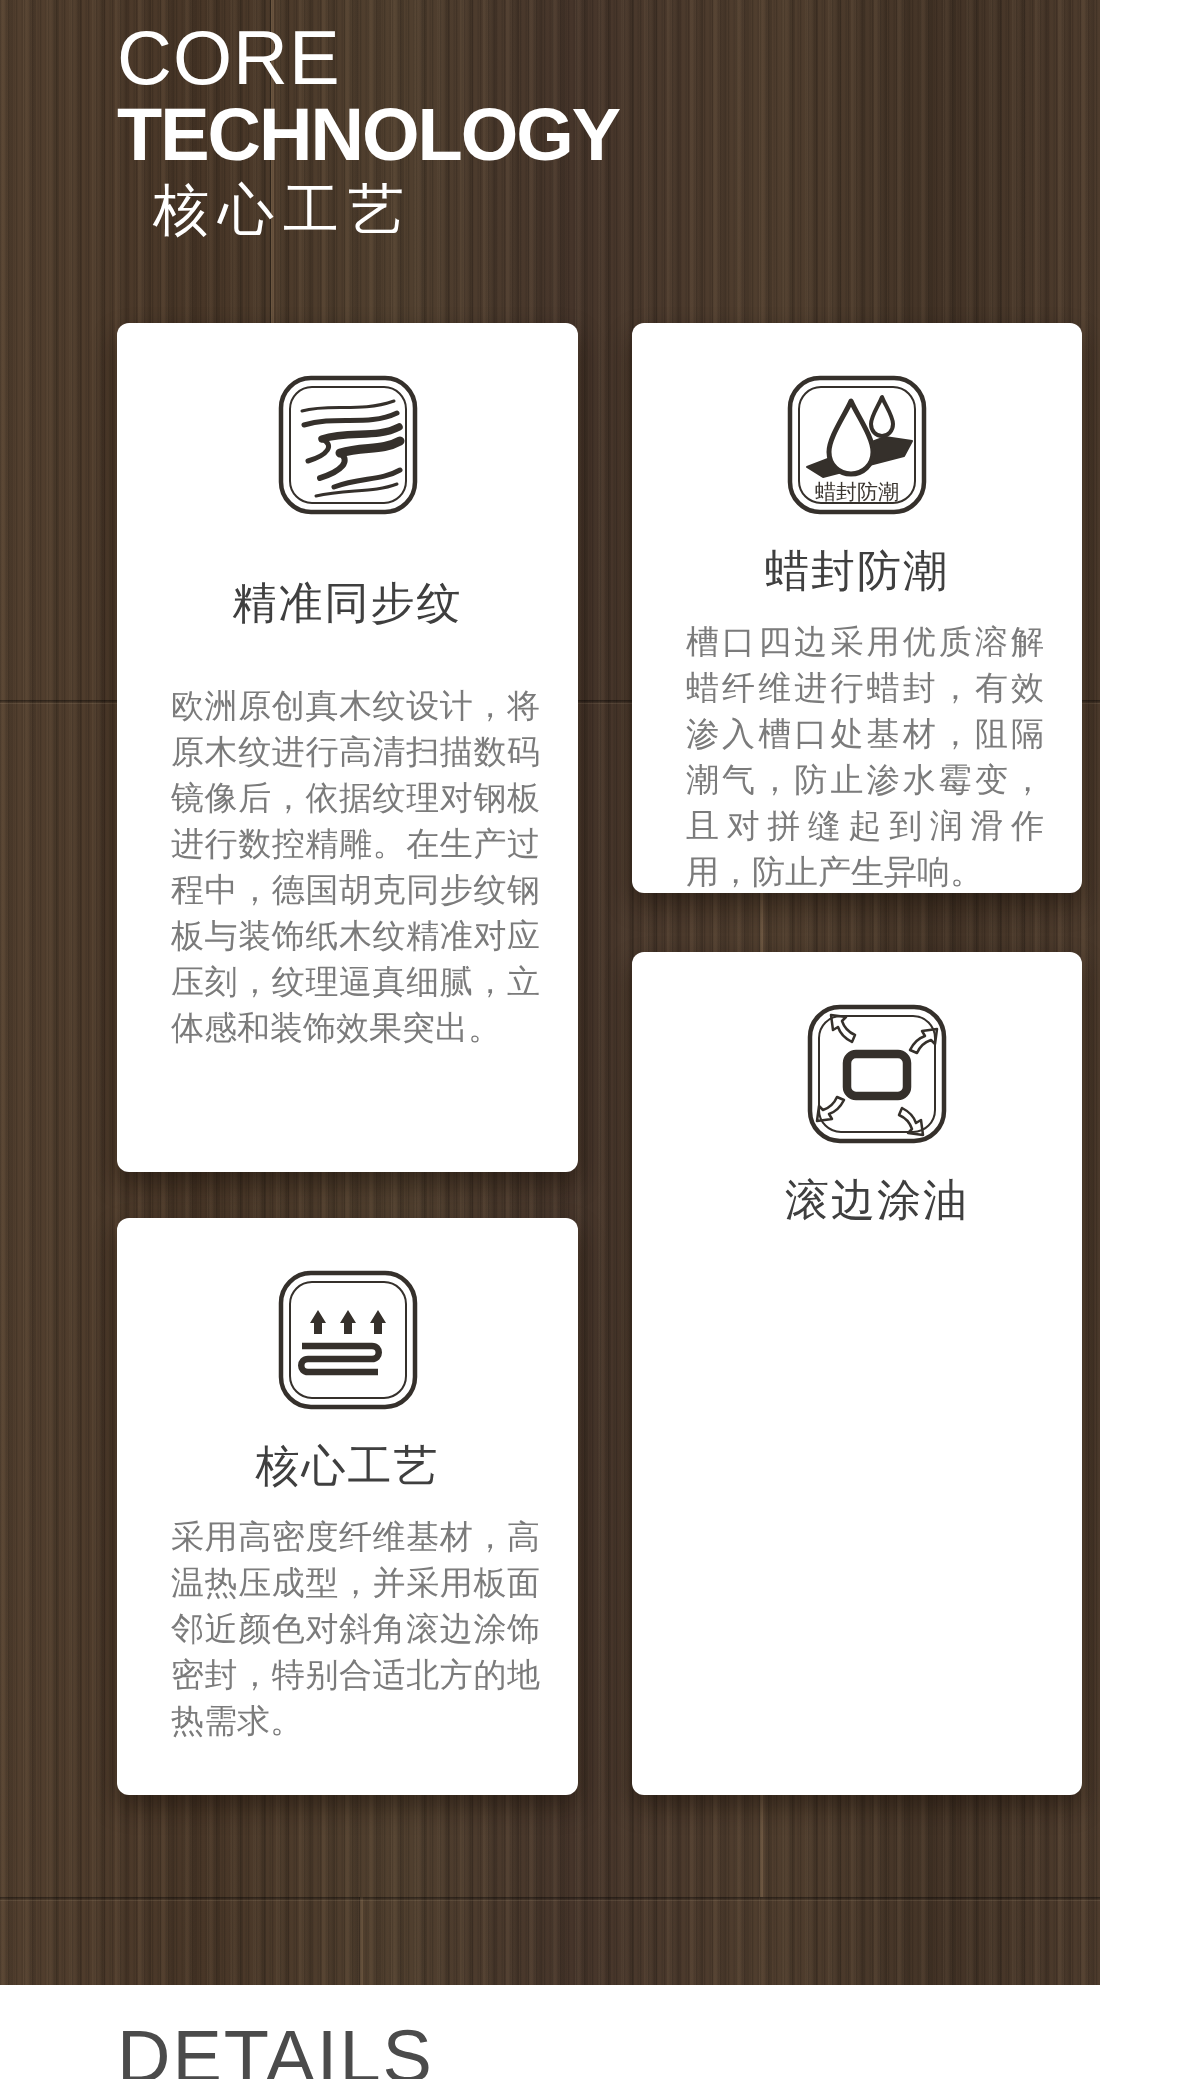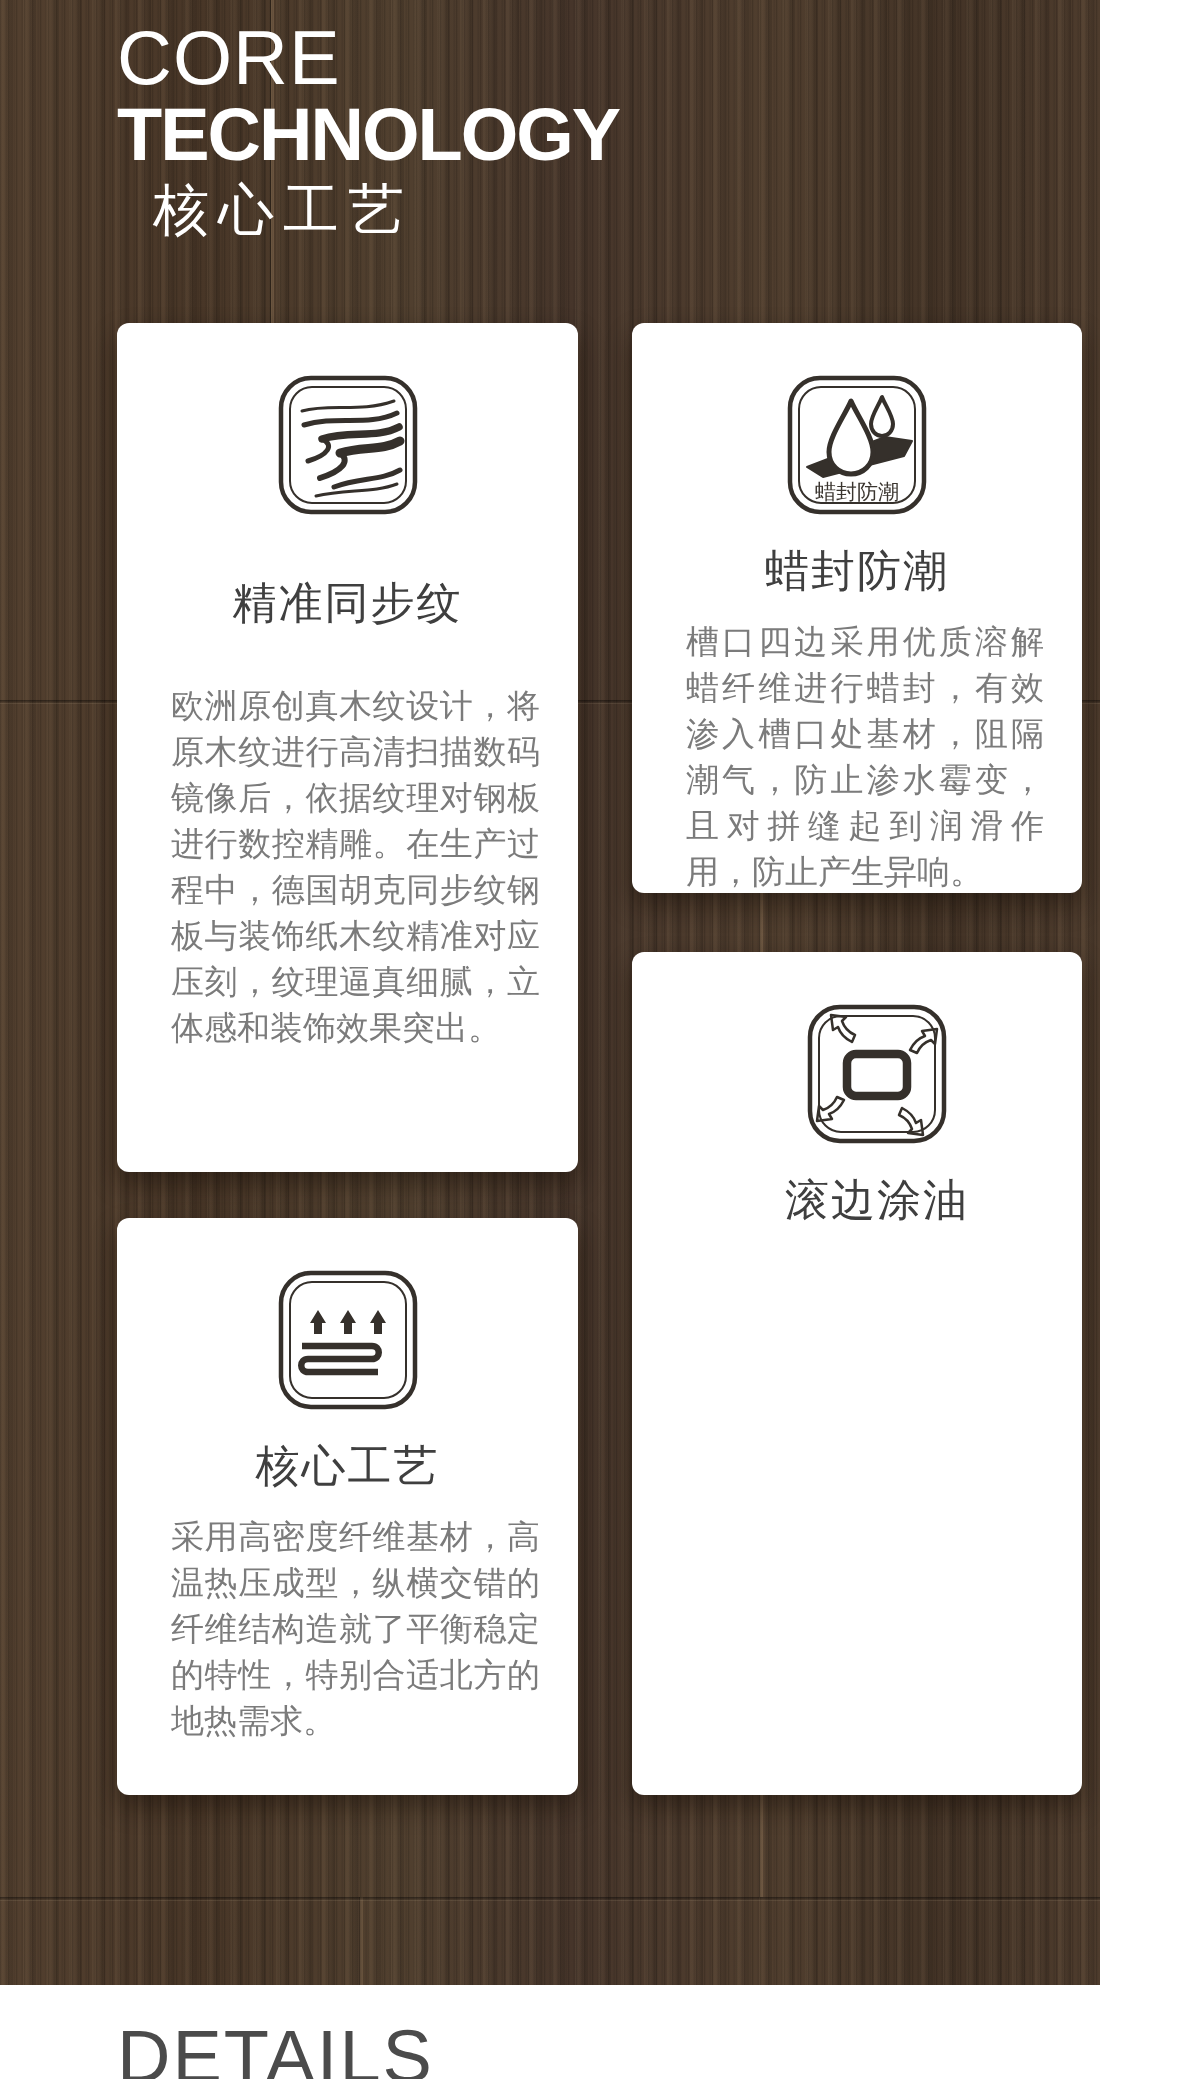--- a/index.html
+++ b/index.html
@@ -136,20 +136,20 @@
         <rect x="12" y="12" width="116" height="116" rx="22" fill="none" stroke-width="2"></rect>
         <g fill="#35302b" stroke="none">
           <path d="M32 53 L40 40 L48 53 L44 53 L44 64 L36 64 L36 53 Z"></path>
           <path d="M62 53 L70 40 L78 53 L74 53 L74 64 L66 64 L66 53 Z"></path>
           <path d="M92 53 L100 40 L108 53 L104 53 L104 64 L96 64 L96 53 Z"></path>
         </g>
         <path d="M24 76 L94 76 C103 76 103 89 94 89 L30 89 C21 89 21 102 30 102 L100 102" fill="none" stroke-width="6.5" stroke-linejoin="round"></path>
       </g>
     </svg>
     <h2 class="card-title">核心工艺</h2>
-    <p class="card-body">采用高密度纤维基材，高温热压成型，纵横交错的纤维结构造就了平衡稳定的特性，特别合适北方的地热需求。</p>
+    <p class="card-body">采用高密度纤维基材，高温热压成型，并采用板面邻近颜色对斜角滚边涂饰密封，特别合适北方的地热需求。</p>
   </section>
 
   <div class="footer-band">
     <div class="footer-title">DETAILS</div>
   </div>
 
 </div>
 
 </body></html>

